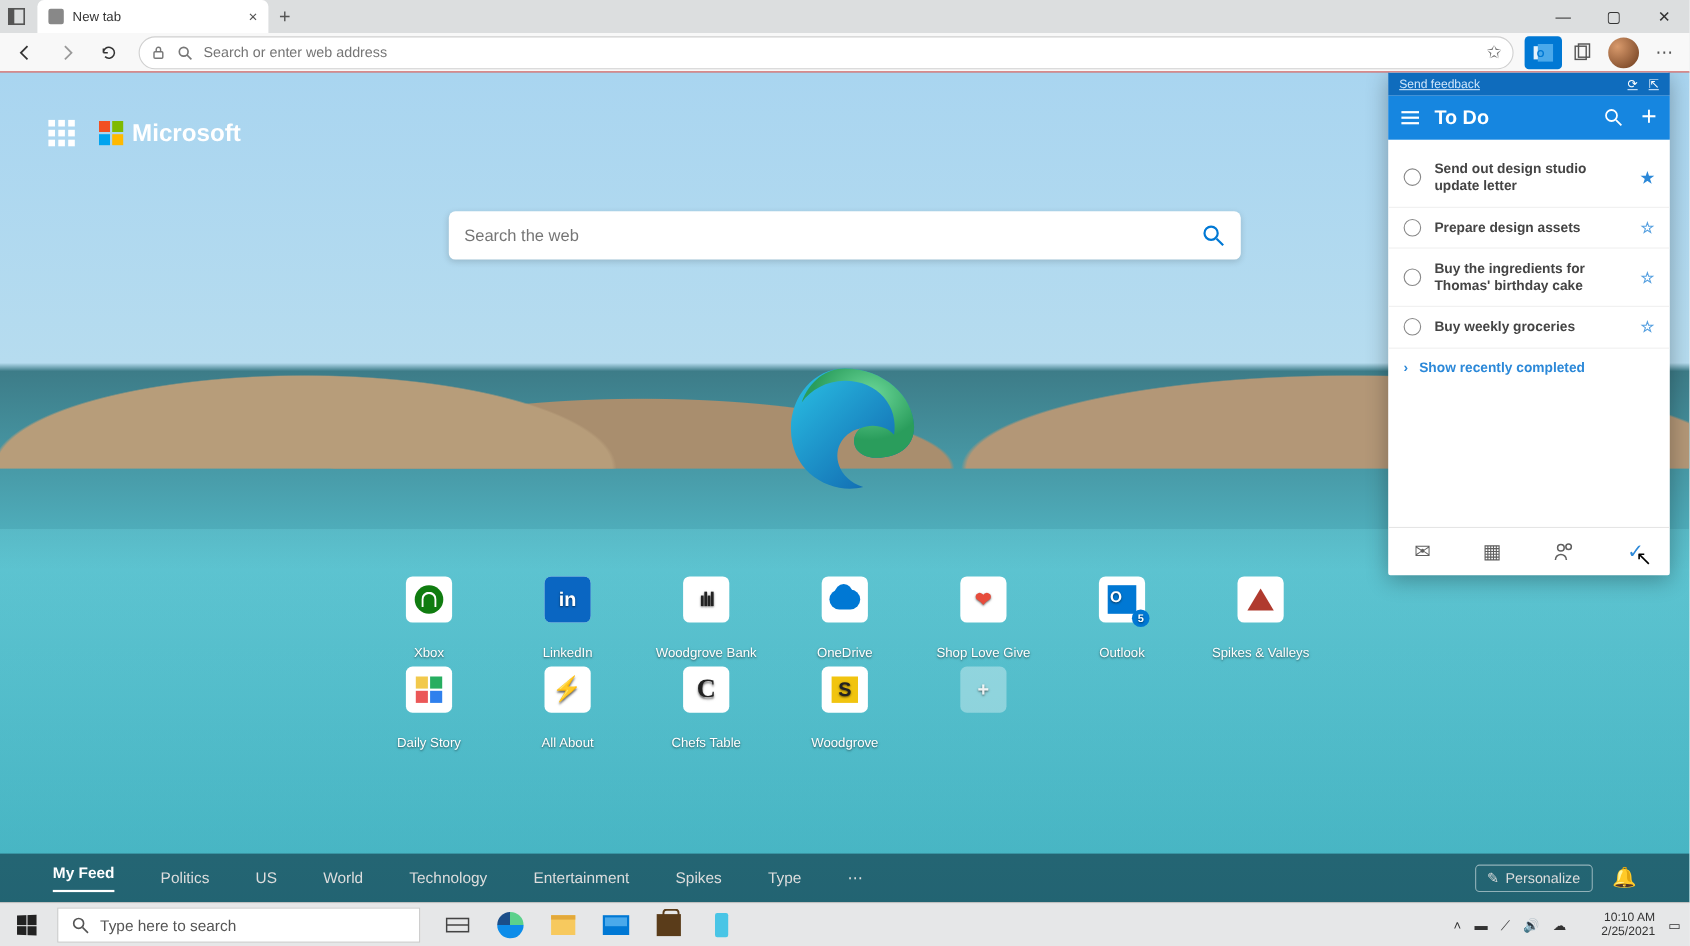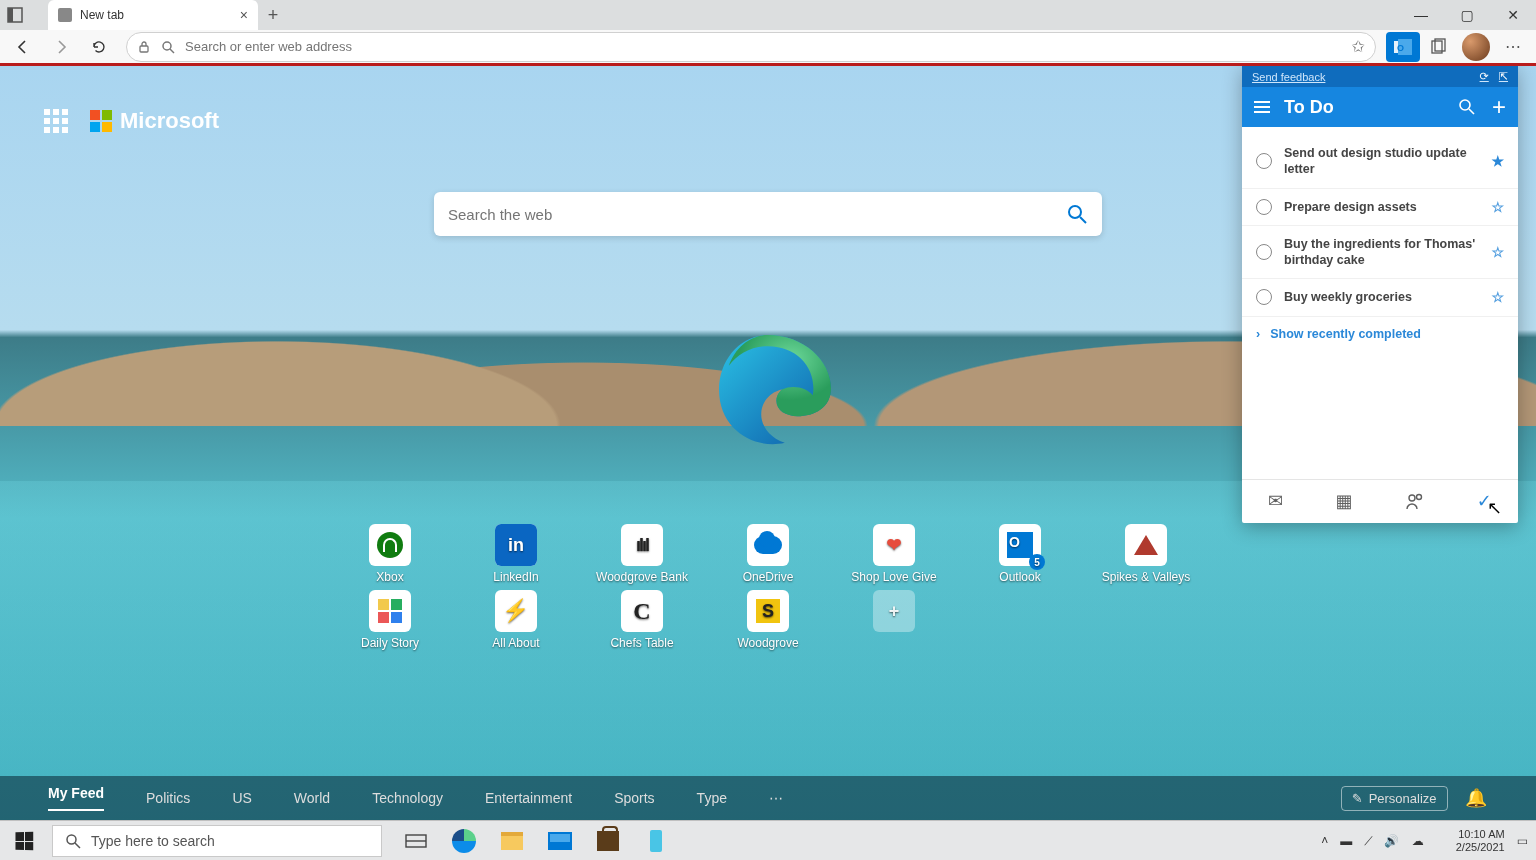--- a/index.html
+++ b/index.html
@@ -1,29 +1,29 @@
 <!DOCTYPE html>
 <html><head>
 <meta charset="utf-8">
 <style>
 * { margin: 0; padding: 0; box-sizing: border-box; font-family: "Segoe UI", Arial, sans-serif; }
 html, body { width: 1536px; height: 860px; overflow: hidden; background: #f0f0f0; }
 
 
 .titlebar { height: 30px; background: #dcdedf; display: flex; align-items: center; }
 .titlebar .app-icon { width: 30px; height: 30px; display: flex; align-items: center; justify-content: center; }
-.tab { height: 30px; width: 210px; background: #fff; display: flex; align-items: center; gap: 8px; padding: 0 10px; font-size: 12px; color: #333; border-top-left-radius: 6px; border-top-right-radius: 6px; margin-left: 18px; }
+.tab { height: 30px; width: 210px; background: #fff; display: flex; align-items: center; gap: 8px; padding: 0 10px; font-size: 12px; color: #333; border-top-left-radius: 6px; border-top-right-radius: 6px; margin-left: 4px; }
 .tab .page-icon { width: 14px; height: 14px; background: #888; border-radius: 2px; }
 .tab .close { margin-left: auto; font-size: 14px; color: #555; cursor: pointer; }
 .newtab { width: 30px; height: 30px; display: flex; align-items: center; justify-content: center; font-size: 18px; color: #555; }
 .win-controls { margin-left: auto; display: flex; }
 .win-controls div { width: 46px; height: 30px; display: flex; align-items: center; justify-content: center; font-size: 14px; color: #333; }
 
 
-.toolbar { height: 36px; background: #f8f8f8; display: flex; align-items: center; padding: 0 6px; gap: 4px; border-bottom: 3px solid #b91c1c; }
+.toolbar { height: 36px; background: #f8f8f8; display: flex; align-items: center; padding: 0 6px; gap: 4px; border-bottom: 1px solid #b91c1c; }
 .tb-btn { width: 34px; height: 30px; display: flex; align-items: center; justify-content: center; color: #555; border-radius: 4px; }
 .addr { flex: 1; height: 30px; background: #fff; border: 1px solid #d0d0d0; border-radius: 15px; display: flex; align-items: center; padding: 0 10px; gap: 10px; margin: 0 6px; }
 .addr .lock { color: #777; }
 .addr input { flex: 1; border: none; outline: none; font-size: 13px; color: #555; background: transparent; }
 .addr .fav { color: #777; }
 .tb-right { display: flex; align-items: center; gap: 2px; }
 .outlook-btn { width: 34px; height: 30px; background: #0078d4; display: flex; align-items: center; justify-content: center; color: #fff; border-radius: 4px; font-size: 11px; font-weight: bold; }
 .avatar { width: 28px; height: 28px; border-radius: 50%; background: radial-gradient(circle at 30% 30%, #d99a6c, #6b3a1c); margin: 0 4px; }
 
 
@@ -42,29 +42,29 @@
 }
 
 .ms-top { position: absolute; top: 42px; left: 44px; right: 44px; display: flex; align-items: center; gap: 22px; color: #fff; }
 .apps-btn { display: grid; grid-template-columns: repeat(3,6px); grid-template-rows: repeat(3,6px); gap: 3px; }
 .apps-btn span { background: #fff; }
 .ms-logo { display: flex; align-items: center; gap: 8px; font-size: 22px; font-weight: 600; }
 .ms-sq { width: 22px; height: 22px; display: grid; grid-template-columns: 1fr 1fr; grid-template-rows: 1fr 1fr; gap: 2px; }
 .ms-sq div:nth-child(1){background:#f25022}.ms-sq div:nth-child(2){background:#7fba00}.ms-sq div:nth-child(3){background:#00a4ef}.ms-sq div:nth-child(4){background:#ffb900}
 .gear { position: absolute; top: 42px; right: 36px; color: #fff; font-size: 20px; }
 
-.searchbox { position: absolute; top: 126px; left: 50%; transform: translateX(-50%); width: 668px; height: 44px; background: #fff; border-radius: 6px; display: flex; align-items: center; padding: 0 14px; box-shadow: 0 2px 6px rgba(0,0,0,.15); }
+.searchbox { position: absolute; top: 126px; left: 50%; transform: translateX(-50%); width: 720px; height: 44px; background: #fff; border-radius: 6px; display: flex; align-items: center; padding: 0 14px; box-shadow: 0 2px 6px rgba(0,0,0,.15); }
 .searchbox input { flex: 1; border: none; outline: none; font-size: 15px; color: #666; }
 .searchbox .mag { color: #0078d4; font-size: 20px; }
 
 .edge-logo { position: absolute; top: 262px; left: 50%; transform: translateX(-50%); width: 140px; height: 140px; }
 .edge-logo svg { width: 100%; height: 100%; }
 
 .tiles { position: absolute; top: 458px; left: 50%; transform: translateX(-50%); display: grid; grid-template-columns: repeat(7,120px); gap: 6px; justify-items: center; }
-.tile { display: flex; flex-direction: column; align-items: center; gap: 4px; color: #fff; font-size: 12px; text-shadow: 0 1px 2px rgba(0,0,0,.6); }
+.tile { display: flex; flex-direction: column; align-items: center; gap: 20px; color: #fff; font-size: 12px; text-shadow: 0 1px 2px rgba(0,0,0,.6); }
 .tile .box { width: 42px; height: 42px; background: #fff; border-radius: 6px; display: flex; align-items: center; justify-content: center; font-weight: bold; font-size: 18px; color: #222; position: relative; }
 .tile-add .box { background: rgba(255,255,255,.35); color: rgba(255,255,255,.9); }
 .badge { position:absolute; right:-4px; bottom:-4px; width:16px; height:16px; border-radius:50%; background:#0078d4; color:#fff; font-size:10px; display:flex; align-items:center; justify-content:center; }
 .ic-xbox{width:26px;height:26px;border-radius:50%;background:#107c10;position:relative}.ic-xbox::before{content:"";position:absolute;inset:6px;border:2px solid #fff;border-bottom:none;border-radius:50% 50% 0 0}
 .ic-in{background:#0a66c2;color:#fff;font-size:18px;width:100%;height:100%;border-radius:6px;display:flex;align-items:center;justify-content:center}
 .ic-wood{color:#222;font-weight:900;letter-spacing:-2px}
 .ic-od{width:28px;height:18px;border-radius:9px;background:#0078d4;position:relative}.ic-od::before{content:"";position:absolute;left:5px;top:-5px;width:16px;height:16px;border-radius:50%;background:#0078d4}
 .ic-heart{color:#e74c3c}
 .ic-out{width:26px;height:26px;background:#0078d4;position:relative}.ic-out::after{content:"O";position:absolute;left:2px;top:2px;color:#fff;font-size:14px;font-weight:bold}
 .ic-sv{width:0;height:0;border-left:12px solid transparent;border-right:12px solid transparent;border-bottom:20px solid #b03a2e}
@@ -73,21 +73,21 @@
 .ic-c{font-family:serif;font-size:24px}
 .ic-s{background:#f1c40f;width:24px;height:24px;display:flex;align-items:center;justify-content:center;font-weight:bold}
 
 
 .feedbar { position: absolute; bottom: 0; left: 0; right: 0; height: 44px; background: rgba(8,35,50,.55); display: flex; align-items: center; padding: 0 48px; gap: 42px; color: #ddd; font-size: 14px; }
 .feedbar .tab-item.active { color: #fff; font-weight: 600; border-bottom: 2px solid #fff; padding-bottom: 8px; }
 .feedbar .right { margin-left: auto; display: flex; align-items: center; gap: 18px; }
 .personalize { border: 1px solid rgba(255,255,255,.5); padding: 4px 10px; border-radius: 4px; display: flex; align-items: center; gap: 6px; font-size: 13px; }
 
 
-.todo-panel { position: absolute; top: 0; right: 18px; width: 276px; background: #fff; box-shadow: 0 4px 20px rgba(0,0,0,.3); border-radius: 2px; z-index: 50; }
+.todo-panel { position: absolute; top: 0; right: 18px; width: 256px; background: #fff; box-shadow: 0 4px 20px rgba(0,0,0,.3); border-radius: 2px; z-index: 50; }
 .todo-feedback { background: #0f6cbd; color: #cfe6fb; font-size: 11px; padding: 4px 10px; display: flex; align-items: center; text-decoration: underline; }
 .todo-feedback .r { margin-left: auto; display: flex; gap: 10px; color: #fff; text-decoration: none; }
 .todo-head { background: #1686e0; color: #fff; height: 40px; display: flex; align-items: center; padding: 0 12px; gap: 14px; font-size: 18px; font-weight: 600; }
 .todo-head .r { margin-left: auto; display: flex; gap: 16px; align-items: center; }
 .todo-list { padding: 8px 0; font-weight: bold; }
 .todo-item { display: flex; align-items: center; gap: 12px; padding: 10px 14px; font-size: 12.5px; color: #444; border-bottom: 1px solid #f0f0f0; }
 .todo-item .circ { width: 16px; height: 16px; border: 1.5px solid #888; border-radius: 50%; flex-shrink: 0; }
 .todo-item .txt { flex: 1; line-height: 1.3; }
 .todo-item .star { color: #2b88d8; font-size: 14px; }
 .todo-item .star.off { color: #2b88d8; opacity: .8; }
@@ -328,21 +328,21 @@
       <div></div>
   </div>
 
   <div class="feedbar">
     <span class="tab-item active">My Feed</span>
     <span class="tab-item">Politics</span>
     <span class="tab-item">US</span>
     <span class="tab-item">World</span>
     <span class="tab-item">Technology</span>
     <span class="tab-item">Entertainment</span>
-    <span class="tab-item">Sports</span>
+    <span class="tab-item">Spikes</span>
     <span class="tab-item">Type</span>
     <span class="tab-item">⋯</span>
     <div class="right">
       <div class="personalize">
           <span>✎</span>
           <span>Personalize</span>
         </div>
       <span style="font-size:18px">🔔</span>
     </div>
   </div>

